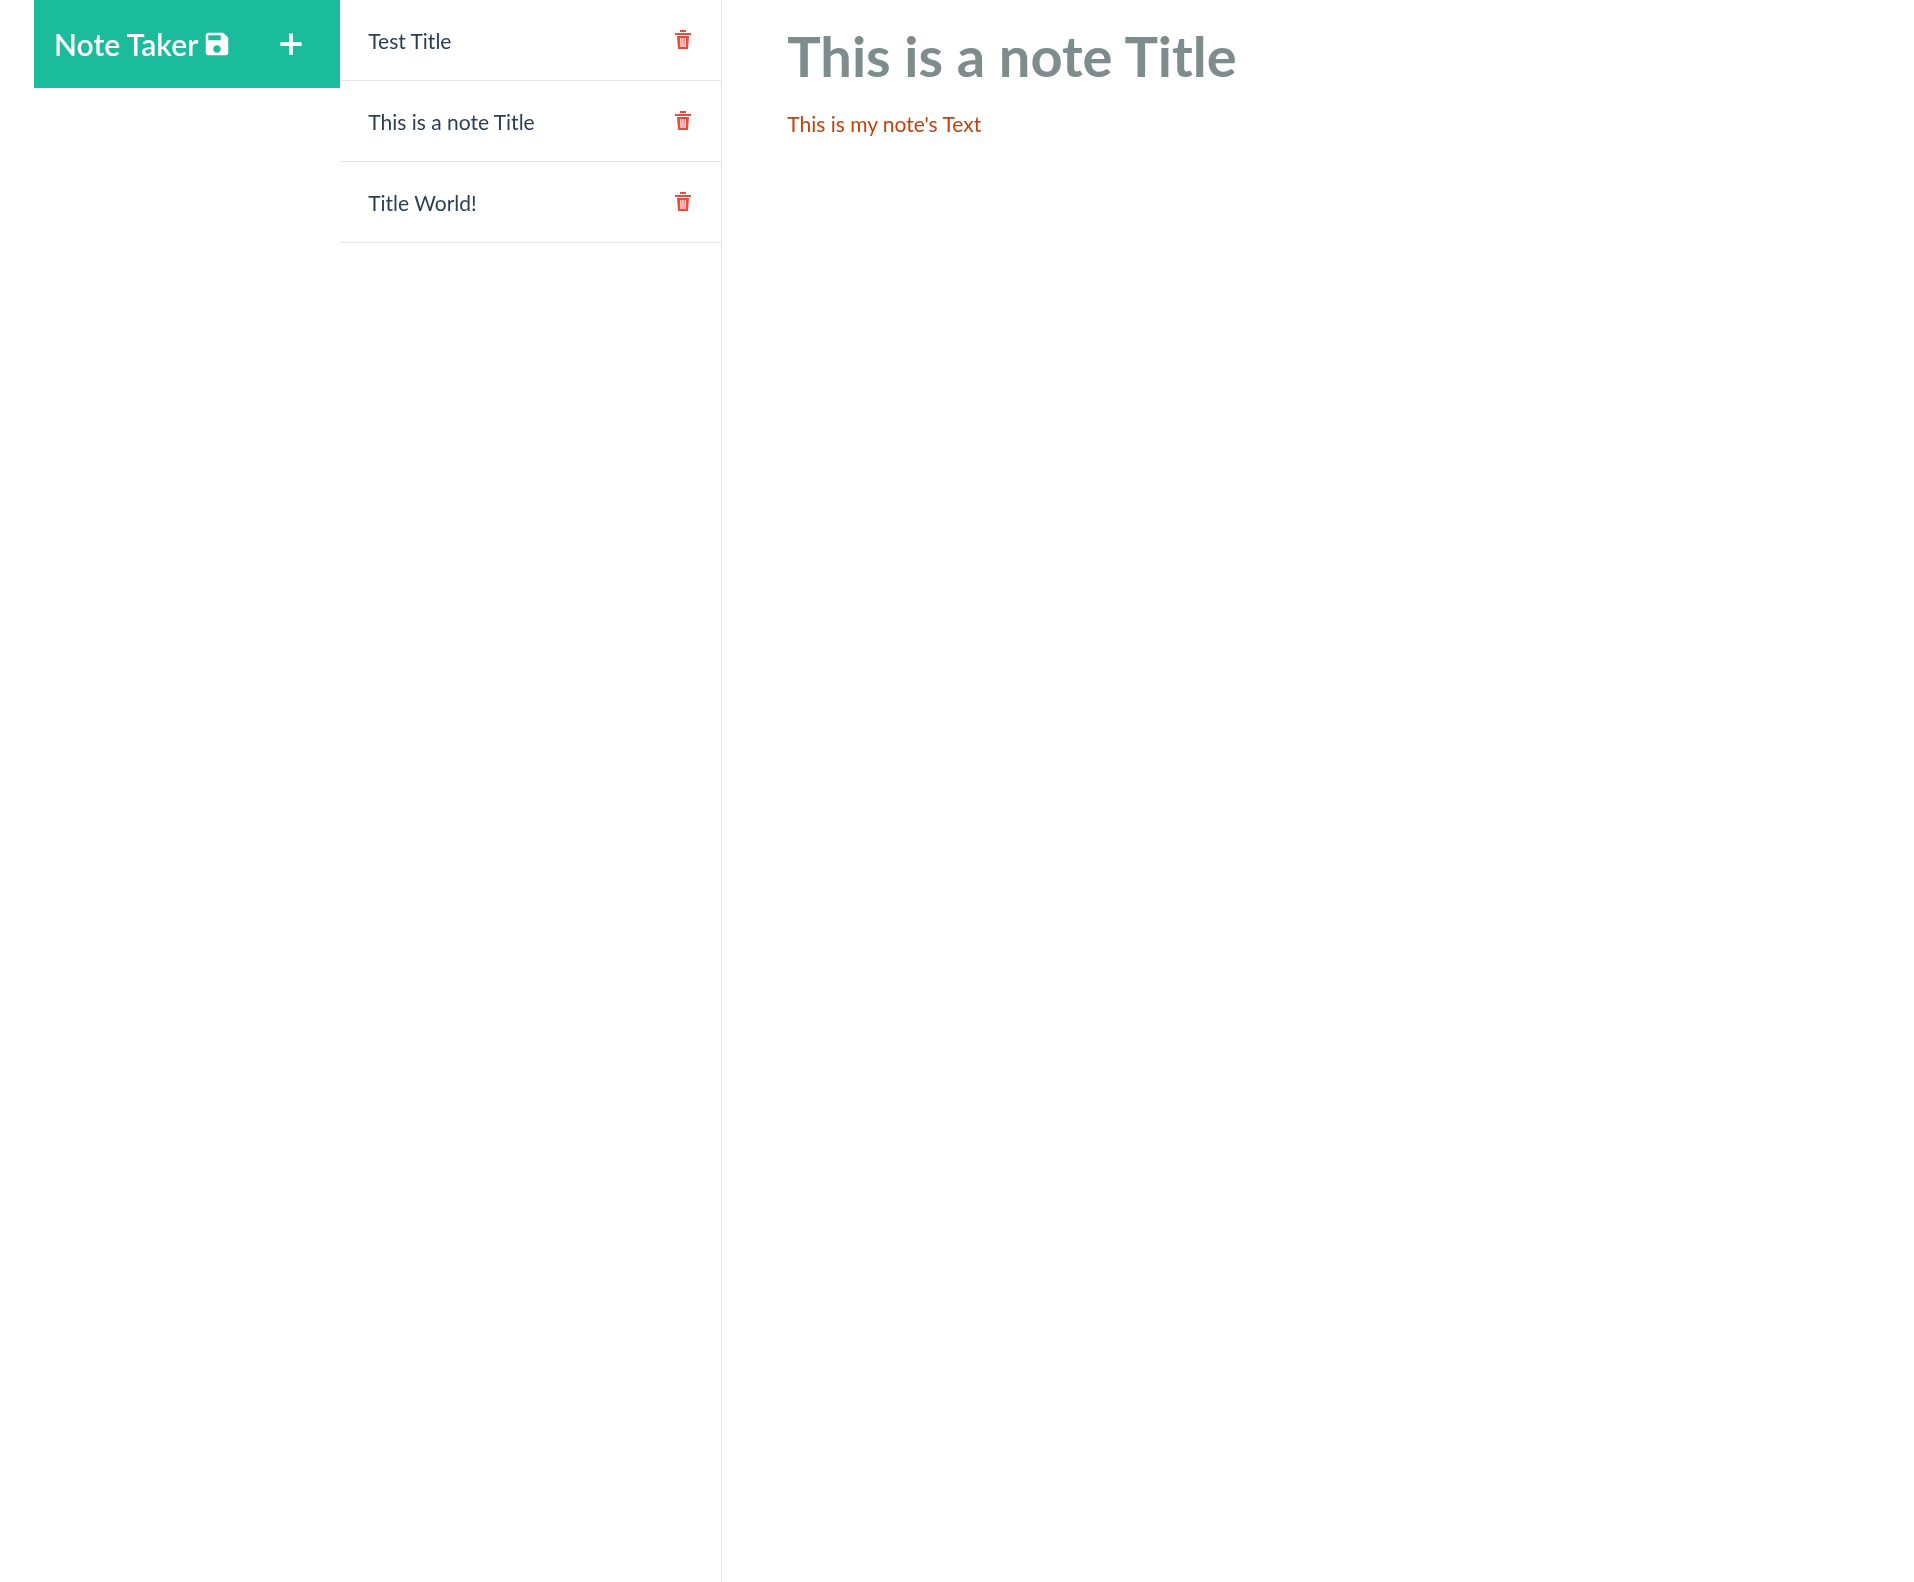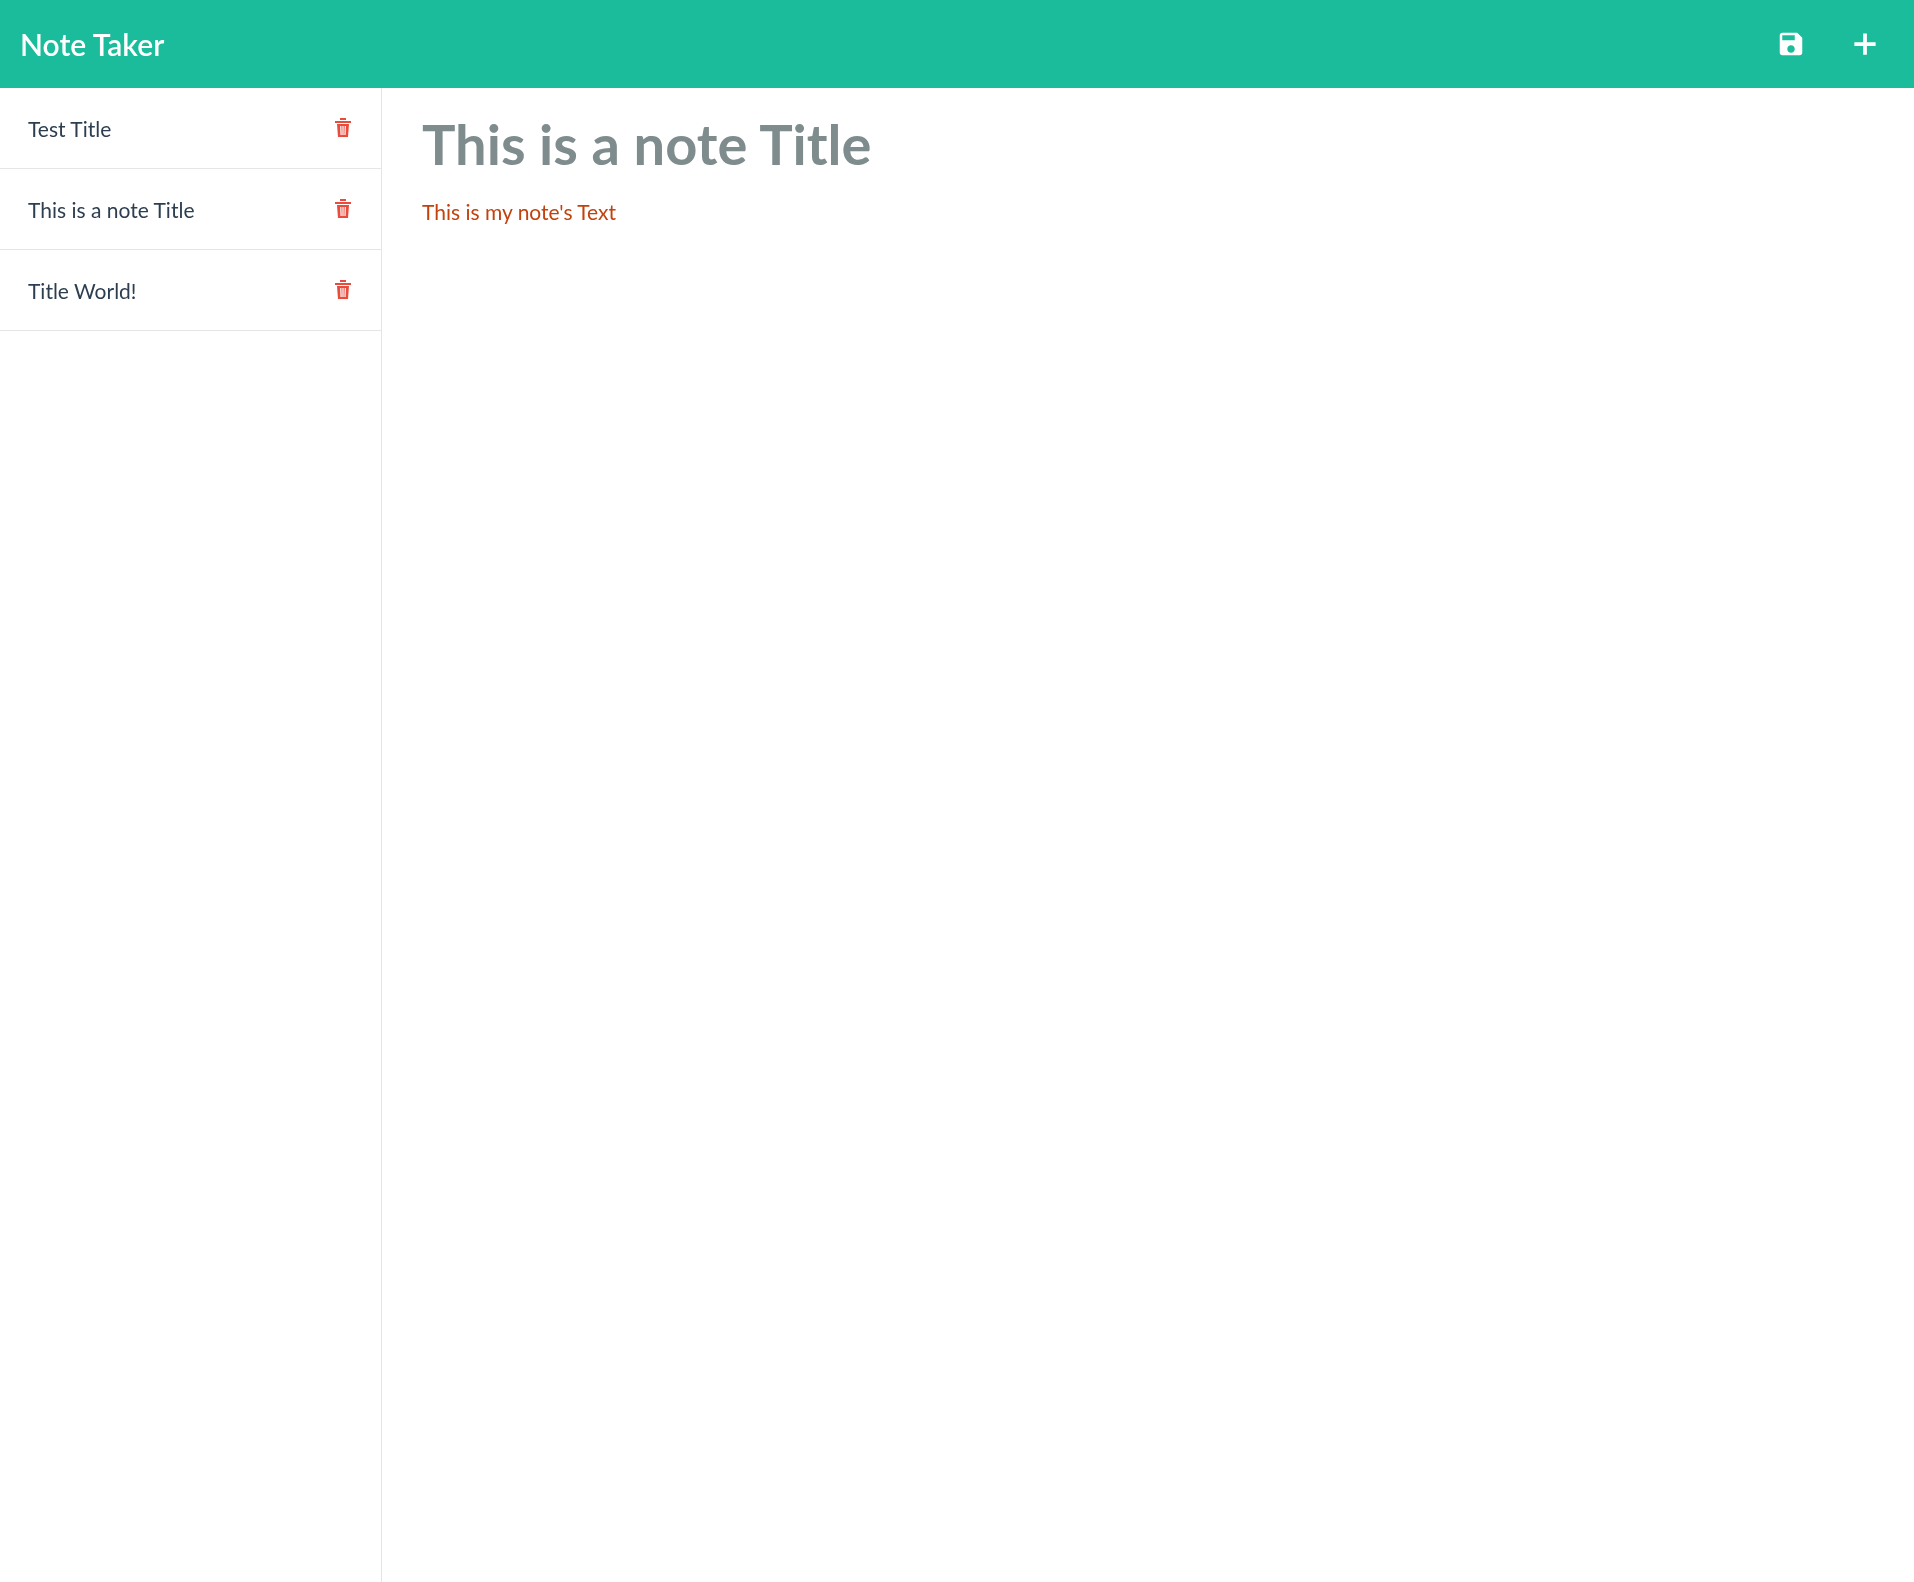--- a/index.html
+++ b/index.html
@@ -2,21 +2,21 @@
 <html><head>
 <meta charset="utf-8">
 <style>
   * { box-sizing: border-box; margin: 0; padding: 0; }
   html, body { height: 100%; }
   body {
     font-family: "Lato", "Helvetica Neue", Helvetica, Arial, sans-serif;
     color: #2c3e50;
     background: #ffffff;
   }
-  .app { display: flex; flex-direction: column; height: 100vh; }
+  .app { display: flex; flex-direction: row; height: 100vh; margin-left: 34px; }
 
   
   .header {
     background: #1abc9c;
     color: #ffffff;
     display: flex;
     align-items: center;
     padding: 0 20px;
     height: 88px;
     flex-shrink: 0;
@@ -42,20 +42,21 @@
     justify-content: center;
     padding: 4px;
   }
   .icon-btn svg { display: block; }
 
   
   .main {
     flex: 1;
     display: flex;
     min-height: 0;
+    gap: 25px;
   }
 
   
   .sidebar {
     width: 382px;
     border-right: 1px solid #e5e5e5;
     flex-shrink: 0;
     overflow-y: auto;
     background: #ffffff;
   }

